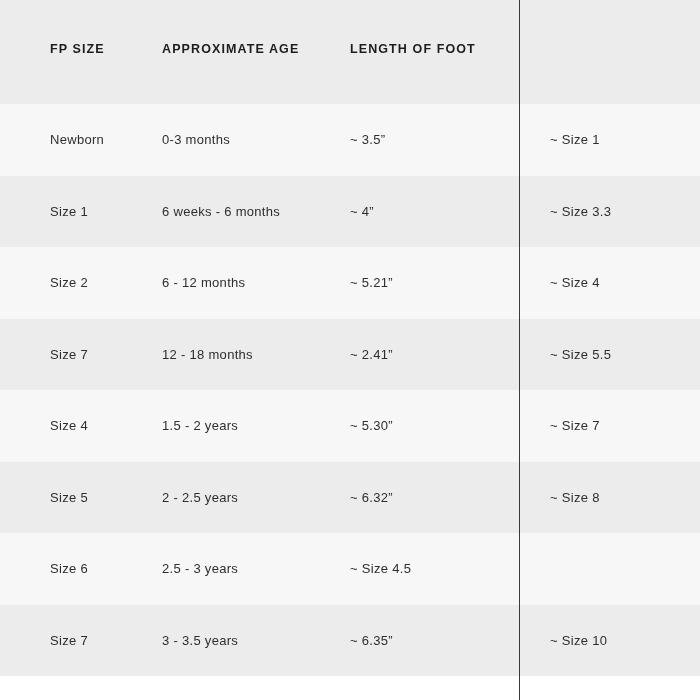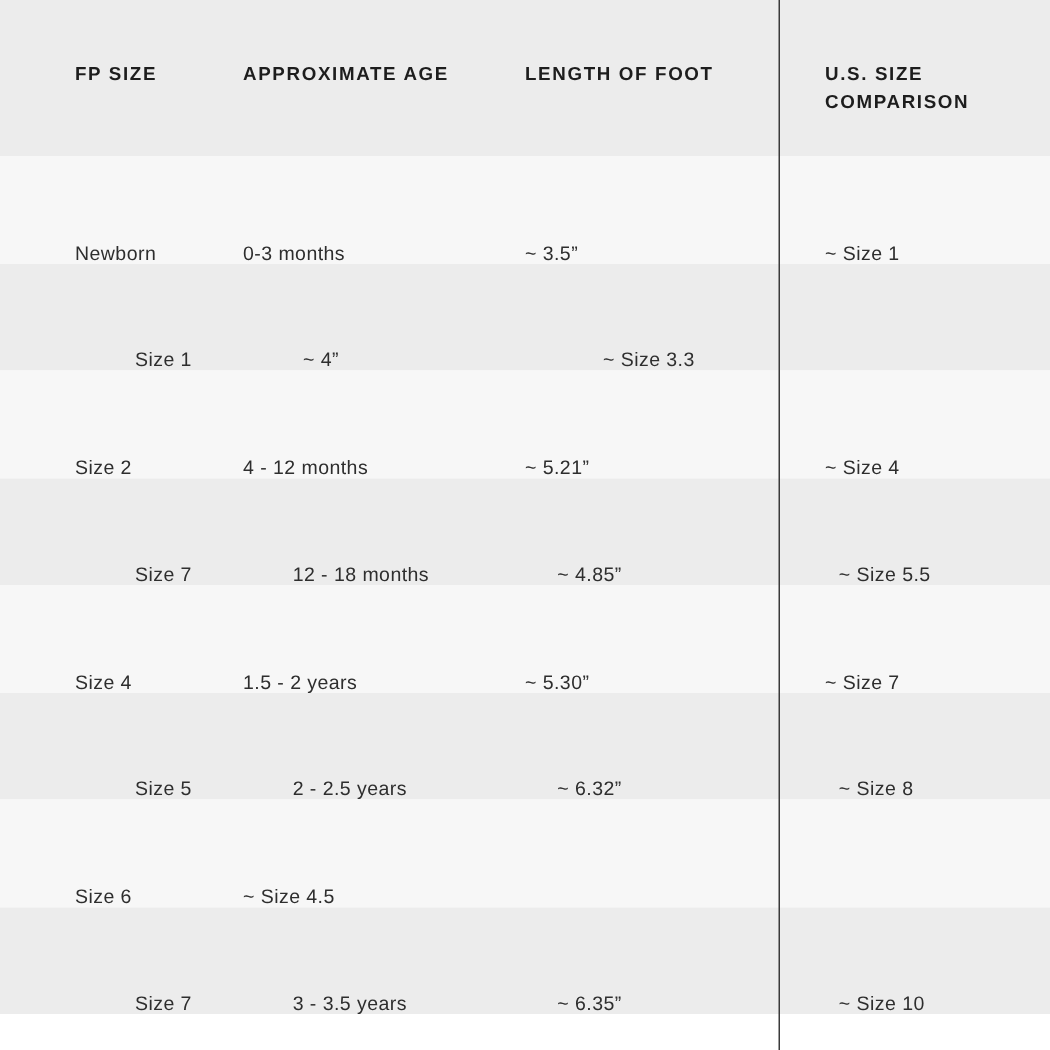--- a/index.html
+++ b/index.html
@@ -17,42 +17,41 @@
 
   .size-table {
     width: 700px;
     height: 688px;
     position: relative;
     box-sizing: border-box;
   }
 
   .row {
     display: flex;
-    align-items: flex-end;
+    align-items: center;
     box-sizing: border-box;
     width: 700px;
   }
 
   .row.header {
     height: 104px;
     background: #ececec;
     align-items: flex-start;
   }
 
   .row.body {
     height: 71.5px;
   }
 
   .row.body.odd {
     background: #f7f7f7;
   }
 
   .row.body.even {
     background: #ececec;
-    padding-left: 40px;
   }
 
   .cell {
     box-sizing: border-box;
     padding-left: 0;
     font-size: 13px;
     letter-spacing: 0.3px;
     color: #2e2e2e;
   }
 
@@ -87,66 +86,67 @@
 </style>
 </head>
 <body>
 
 <div class="size-table">
 
   <div class="row header">
     <div class="cell c0">FP SIZE</div>
     <div class="cell c1">APPROXIMATE AGE</div>
     <div class="cell c2">LENGTH OF FOOT</div>
-    <div class="cell c3">U.S. SIZE COMPARISON</div>
   </div>
 
   <div class="row body odd">
     <div class="cell c0">Newborn</div>
     <div class="cell c1">0-3 months</div>
     <div class="cell c2">~ 3.5”</div>
     <div class="cell c3">~ Size 1</div>
   </div>
 
   <div class="row body even">
     <div class="cell c0">Size 1</div>
+    <div class="cell c1">6 weeks - 6 months</div>
     <div class="cell c2">~ 4”</div>
     <div class="cell c3">~ Size 3.3</div>
   </div>
 
   <div class="row body odd">
     <div class="cell c0">Size 2</div>
-    <div class="cell c1">4 - 12 months</div>
+    <div class="cell c1">6 - 12 months</div>
     <div class="cell c2">~ 5.21”</div>
     <div class="cell c3">~ Size 4</div>
   </div>
 
   <div class="row body even">
     <div class="cell c0">Size 7</div>
     <div class="cell c1">12 - 18 months</div>
-    <div class="cell c2">~ 4.85”</div>
+    <div class="cell c2">~ 2.41”</div>
     <div class="cell c3">~ Size 5.5</div>
   </div>
 
   <div class="row body odd">
     <div class="cell c0">Size 4</div>
     <div class="cell c1">1.5 - 2 years</div>
     <div class="cell c2">~ 5.30”</div>
     <div class="cell c3">~ Size 7</div>
   </div>
 
   <div class="row body even">
     <div class="cell c0">Size 5</div>
     <div class="cell c1">2 - 2.5 years</div>
     <div class="cell c2">~ 6.32”</div>
     <div class="cell c3">~ Size 8</div>
   </div>
 
   <div class="row body odd">
     <div class="cell c0">Size 6</div>
+    <div class="cell c1">2.5 - 3 years</div>
     <div class="cell c3">~ Size 4.5</div>
   </div>
 
   <div class="row body even">
     <div class="cell c0">Size 7</div>
     <div class="cell c1">3 - 3.5 years</div>
     <div class="cell c2">~ 6.35”</div>
     <div class="cell c3">~ Size 10</div>
   </div>
 

